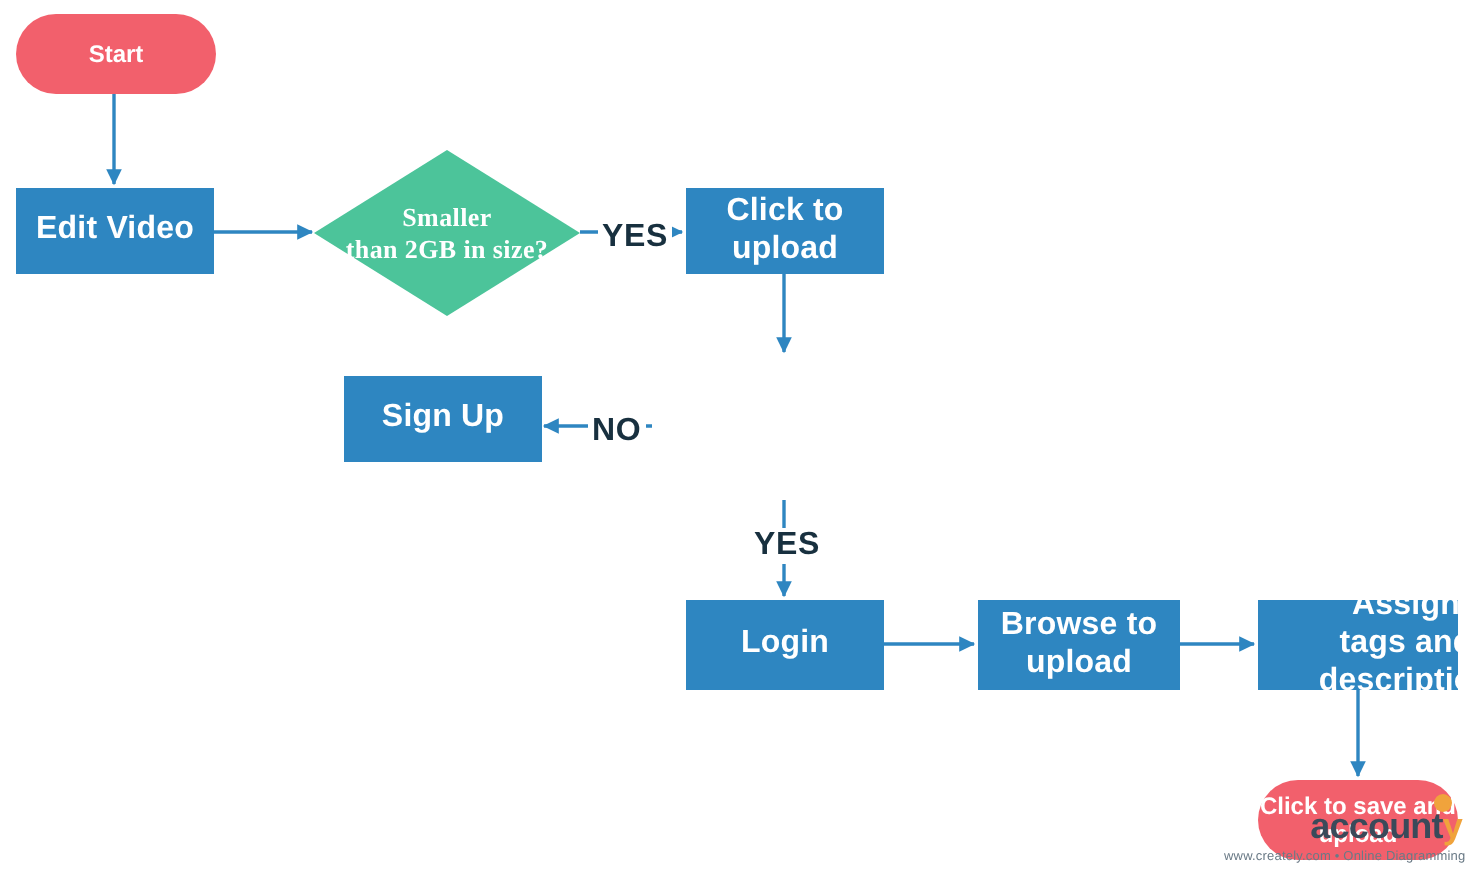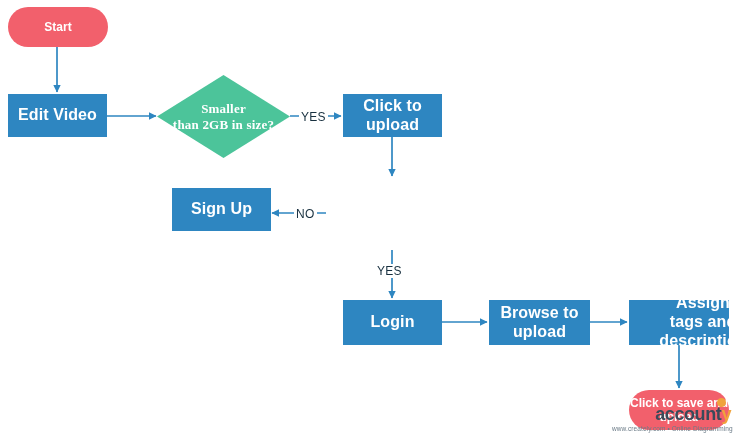--- a/index.html
+++ b/index.html
@@ -64,22 +64,22 @@
     clip-path: polygon(50% 0%, 100% 50%, 50% 100%, 0% 50%);
     z-index: 0;
   }
   .diamond-label {
     position: relative;
     z-index: 1;
     padding: 0 6px;
   }
   .edge-label {
     position: absolute;
-    font-size: 12px;
-    font-weight: 400;
+    font-size: 16px;
+    font-weight: 700;
     color: #18303f;
     letter-spacing: .3px;
     background: #ffffff;
     padding: 0 2px;
     white-space: nowrap;
   }
   
   #watermark {
     position: absolute;
     right: 4px;

